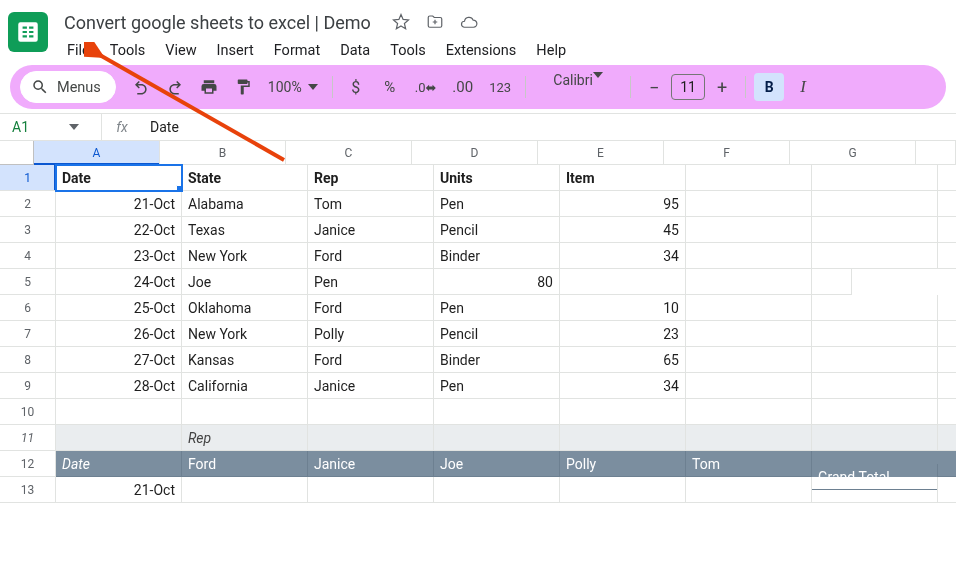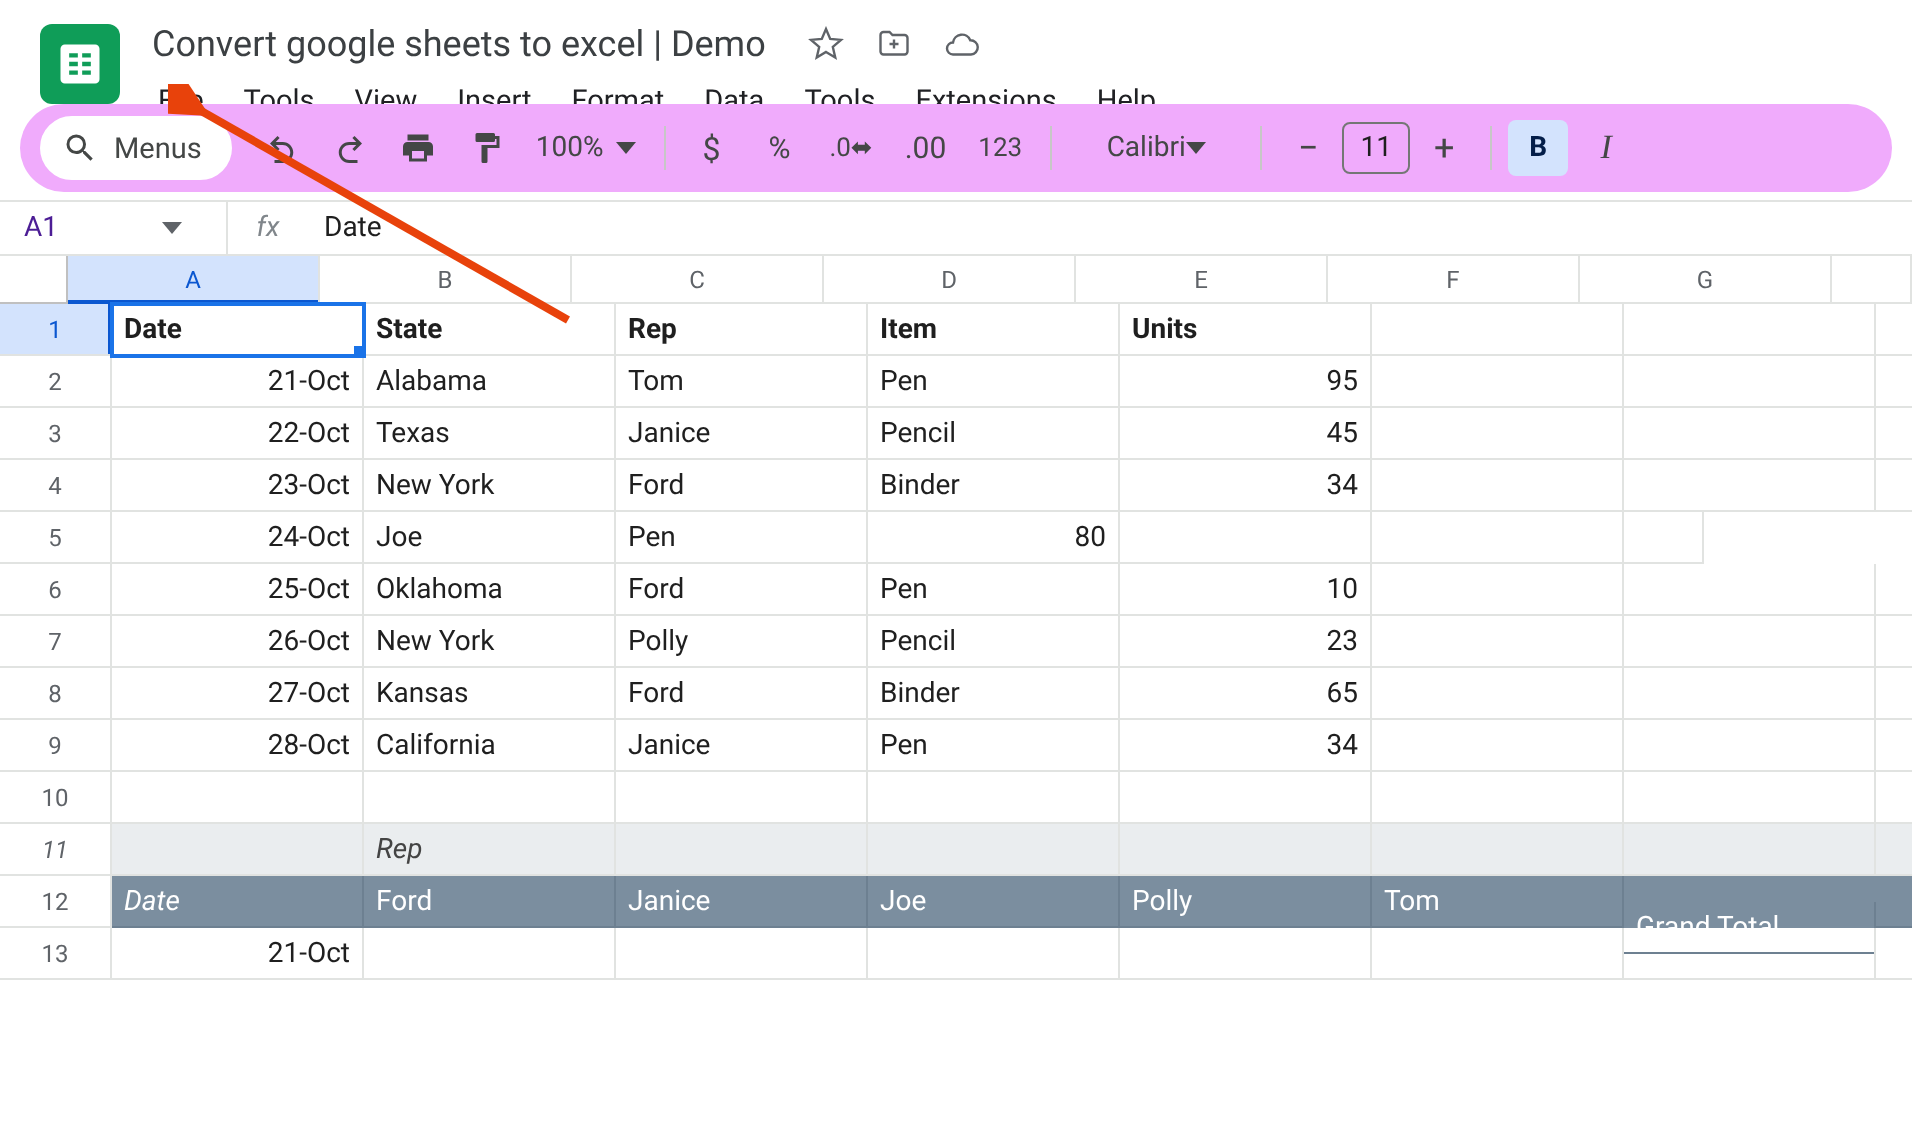--- a/index.html
+++ b/index.html
@@ -1,41 +1,41 @@
 <!DOCTYPE html>
 <html><head>
 <meta charset="utf-8">
 <style>
   html,body{margin:0;padding:0;font-family:"Google Sans",Roboto,Arial,sans-serif;background:#fff;color:#202124;width:956px;height:561px;overflow:hidden}
   *{box-sizing:border-box}
   .app{display:flex;flex-direction:column;width:956px;height:561px;position:relative}
   
-  .hdr{display:flex;align-items:flex-start;padding:8px 12px 0 20px;height:52px}
+  .hdr{display:flex;align-items:flex-start;padding:8px 12px 0 8px;height:65px}
   .logo{width:40px;height:40px;border-radius:6px;background:#0f9d58;display:flex;align-items:center;justify-content:center;margin-right:10px;margin-top:4px;flex-shrink:0}
   .logo svg{width:26px;height:26px;fill:#fff}
   .title-area{display:flex;flex-direction:column;flex:1}
   .title-row{display:flex;align-items:center;gap:14px;height:28px}
   .doc-title{font-size:18px;color:#3c4043;padding:2px 6px;border-radius:4px}
   .title-icons{display:flex;gap:14px;align-items:center;color:#5f6368}
   .title-icons span{width:20px;height:20px;display:flex;align-items:center;justify-content:center}
   .menubar{display:flex;gap:2px;margin-top:2px}
   .menubar .mi{padding:4px 9px;font-size:14.5px;color:#202124;border-radius:4px;cursor:pointer}
   
   .tbar{height:44px;margin:0 10px 4px 10px;background:#f0abfc;border-radius:24px;display:flex;align-items:center;padding:0 10px;gap:4px;font-size:14px;color:#444746}
   .tbtn{height:30px;min-width:30px;padding:0 6px;display:flex;align-items:center;justify-content:center;border-radius:6px;cursor:pointer}
   .sep{width:1px;height:22px;background:#c7c7c7;margin:0 4px}
   .search-pill{display:flex;align-items:center;gap:8px;background:#fff;border-radius:18px;height:32px;padding:0 14px 0 10px;font-size:14.5px;color:#444746;margin-right:6px;border:1px solid #fff}
   .zoom{display:flex;align-items:center;gap:6px;padding:0 6px}
-  .fontname{display:flex;align-items:center;padding:0 8px;min-width:88px}
+  .fontname{display:flex;align-items:flex-start;padding:0 8px;min-width:88px}
   .fontsize-box{display:flex;align-items:center;gap:2px}
   .fs-val{width:34px;height:26px;border:1px solid #747775;border-radius:4px;display:flex;align-items:center;justify-content:center;font-size:14px;color:#1f1f1f}
   .bold-sel{background:#d3e3fd;color:#041e49;font-weight:700;width:30px;border-radius:4px;display:flex;align-items:center;justify-content:center;height:28px}
   
   .fbar{display:flex;align-items:center;height:28px;border-top:1px solid #e1e3e1;border-bottom:1px solid #e1e3e1;font-size:14px}
-  .namebox{width:114px;display:flex;align-items:center;justify-content:space-between;padding:0 22px 0 12px;color:#4c1d95;border-right:1px solid #e1e3e1;height:100%}
+  .namebox{width:102px;display:flex;align-items:center;justify-content:space-between;padding:0 22px 0 12px;color:#15803d;border-right:1px solid #e1e3e1;height:100%}
   .fx{width:40px;display:flex;align-items:center;justify-content:center;color:#80868b;font-style:italic;height:100%}
   .fval{padding-left:8px;color:#1f1f1f}
   
   .grid{flex:1;overflow:hidden;font-size:14px;color:#1f1f1f}
   .crow{display:flex;height:26px}
   .rn{width:56px;flex-shrink:0;background:#fff;border-right:1px solid #e1e3e1;border-bottom:1px solid #e1e3e1;display:flex;align-items:center;justify-content:center;font-size:12px;color:#5f6368}
   .ch{flex-shrink:0;border-right:1px solid #e1e3e1;border-bottom:1px solid #e1e3e1;display:flex;align-items:center;justify-content:center;font-size:12px;color:#5f6368;background:#fff;height:24px}
   .corner{width:56px;height:24px;background:#fff;border-right:1px solid #c0c0c0;border-bottom:1px solid #c0c0c0}
   .ch.sel{background:#d3e3fd;color:#0b57d0;position:relative}
   .ch.sel::after{content:"";position:absolute;left:0;right:0;bottom:-1px;height:2px;background:#0b57d0}
@@ -185,22 +185,22 @@
         <div class="ch c-f">F</div>
         <div class="ch c-g">G</div>
         <div class="ch c-h"></div>
       </div>
     <div id="gridbody">
         <div class="crow ">
           <div class="rn sel">1</div>
           <div class="cell c-a bold active-cell">Date</div>
           <div class="cell c-b bold">State</div>
           <div class="cell c-c bold">Rep</div>
+          <div class="cell c-e bold">Units</div>
           <div class="cell c-d bold">Item</div>
-          <div class="cell c-e bold">Units</div>
           <div class="cell c-f "></div>
           <div class="cell c-g "></div>
           <div class="cell c-h "></div>
         </div>
         <div class="crow ">
           <div class="rn">2</div>
           <div class="cell c-a right">21-Oct</div>
           <div class="cell c-b ">Alabama</div>
           <div class="cell c-c ">Tom</div>
           <div class="cell c-d ">Pen</div>

